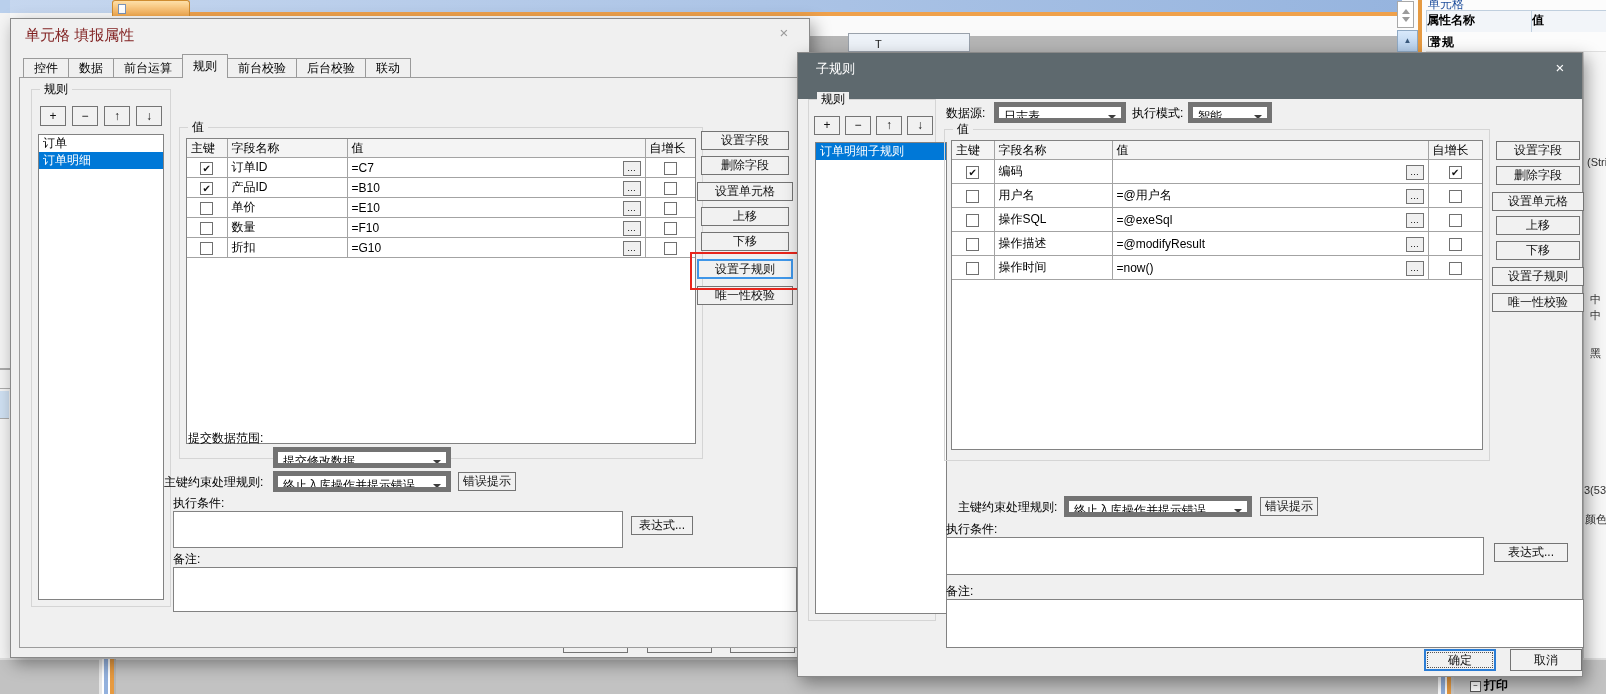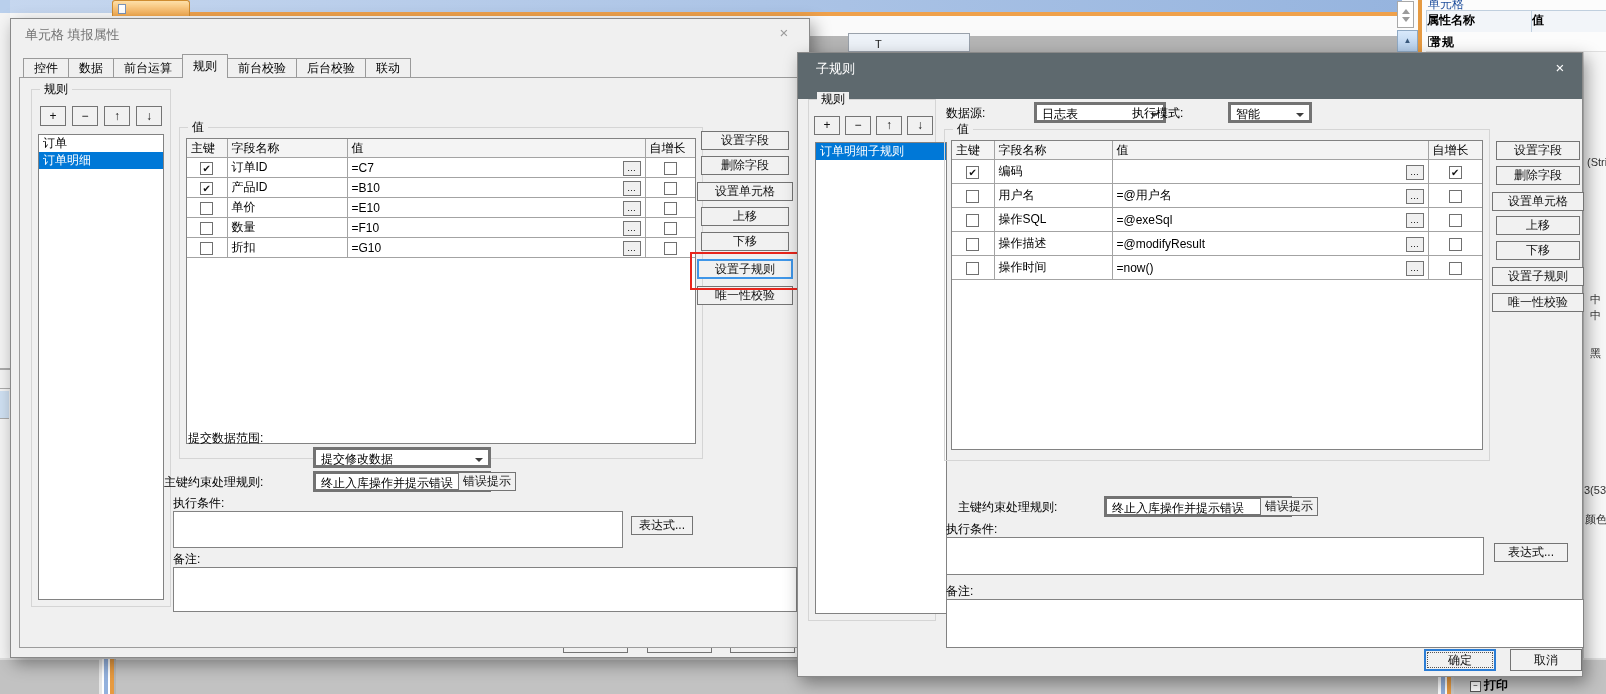--- a/index.html
+++ b/index.html
@@ -3,42 +3,42 @@
 <meta charset="utf-8">
 <style>
   html,body{margin:0;padding:0;background:#888;}
   body{font-family:"Liberation Sans","DejaVu Sans",sans-serif;font-size:12px;color:#000;}
   #screen{position:relative;width:1606px;height:694px;overflow:hidden;background:#fafafa;}
   .abs{position:absolute;box-sizing:border-box;}
   .lbl{position:absolute;white-space:nowrap;font-size:12px;line-height:14px;box-sizing:border-box;}
 
   
   .dlg{position:absolute;background:#f0f0f0;border:1px solid #898989;box-shadow:4px 6px 16px rgba(0,0,0,.38);box-sizing:border-box;}
-  .dlg-title{position:absolute;font-size:13px;color:#737373;white-space:nowrap;}
+  .dlg-title{position:absolute;font-size:15px;color:#7f1d1d;white-space:nowrap;}
   .close-x{position:absolute;width:22px;height:20px;text-align:center;font-size:15px;line-height:20px;color:#9a9a9a;cursor:default;}
   .rtitlebar{position:absolute;left:0;top:0;right:0;height:46px;background:#5e696e;}
   .rtitle{position:absolute;left:18px;top:7px;color:#fff;font-size:13px;white-space:nowrap;}
   .rclose{position:absolute;width:24px;height:22px;text-align:center;font-size:15px;line-height:22px;color:#fff;}
 
   
   .tabs{position:absolute;display:flex;align-items:flex-end;}
   .tab{display:inline-block;height:19px;line-height:19px;padding:0 10px;border:1px solid #9a9a9a;border-bottom:none;background:#f0f0f0;margin-right:-1px;font-size:12px;white-space:nowrap;}
   .tab.active{height:23px;line-height:23px;position:relative;z-index:3;background:#f0f0f0;box-shadow:0 2px 0 #f0f0f0;}
   .pane{position:absolute;border:1px solid #9c9c9c;background:#f0f0f0;z-index:1;}
 
   
   .grp{position:absolute;border:1px solid #d5d5d5;box-sizing:border-box;}
   .glabel{position:absolute;top:-8px;left:8px;background:#f0f0f0;padding:0 4px;font-size:12px;line-height:14px;white-space:nowrap;}
 
   
   .btn{position:absolute;background:#f1f1f1;border:1px solid #747474;font-size:12px;text-align:center;color:#111;box-sizing:border-box;padding:0;line-height:17px;white-space:nowrap;}
   .btn.focus-def{border:2px solid #2a7cd4;outline:1px dotted #555;outline-offset:-4px;}
 
   
-  .combo{position:absolute;background:#fff;border:3px solid #737373;font-size:12px;line-height:19px;padding:0 12px 0 5px;white-space:nowrap;overflow:hidden;box-sizing:border-box;margin-left:40px;}
+  .combo{position:absolute;background:#fff;border:5px solid #737373;font-size:12px;line-height:19px;padding:0 12px 0 5px;white-space:nowrap;overflow:hidden;box-sizing:border-box;}
   .caret{position:absolute;right:5px;top:8px;width:0;height:0;border-left:4px solid transparent;border-right:4px solid transparent;border-top:4px solid #3d3d3d;}
 
   
   .listbox{position:absolute;background:#fff;border:1px solid #828282;box-sizing:border-box;overflow:hidden;}
   .li{height:17px;line-height:17px;padding:0 4px;white-space:nowrap;font-size:12px;}
   .li.sel{background:#0078d7;color:#fff;}
 
   
   .tablebox{position:absolute;background:#fff;border:1px solid #828282;box-sizing:border-box;overflow:hidden;}
   table.tbl{border-collapse:collapse;table-layout:fixed;width:100%;font-size:12px;}

